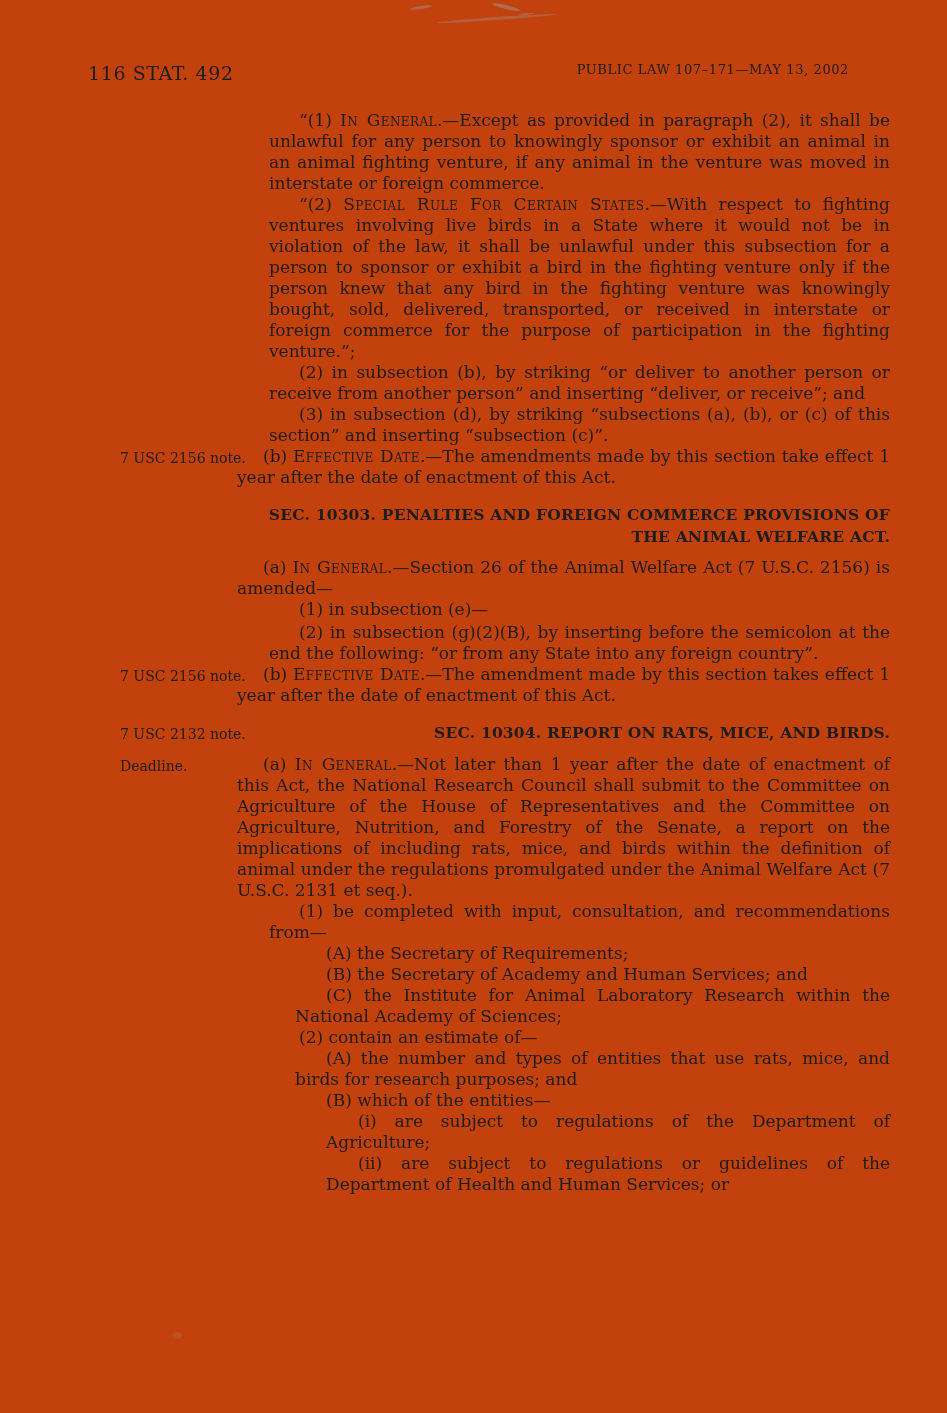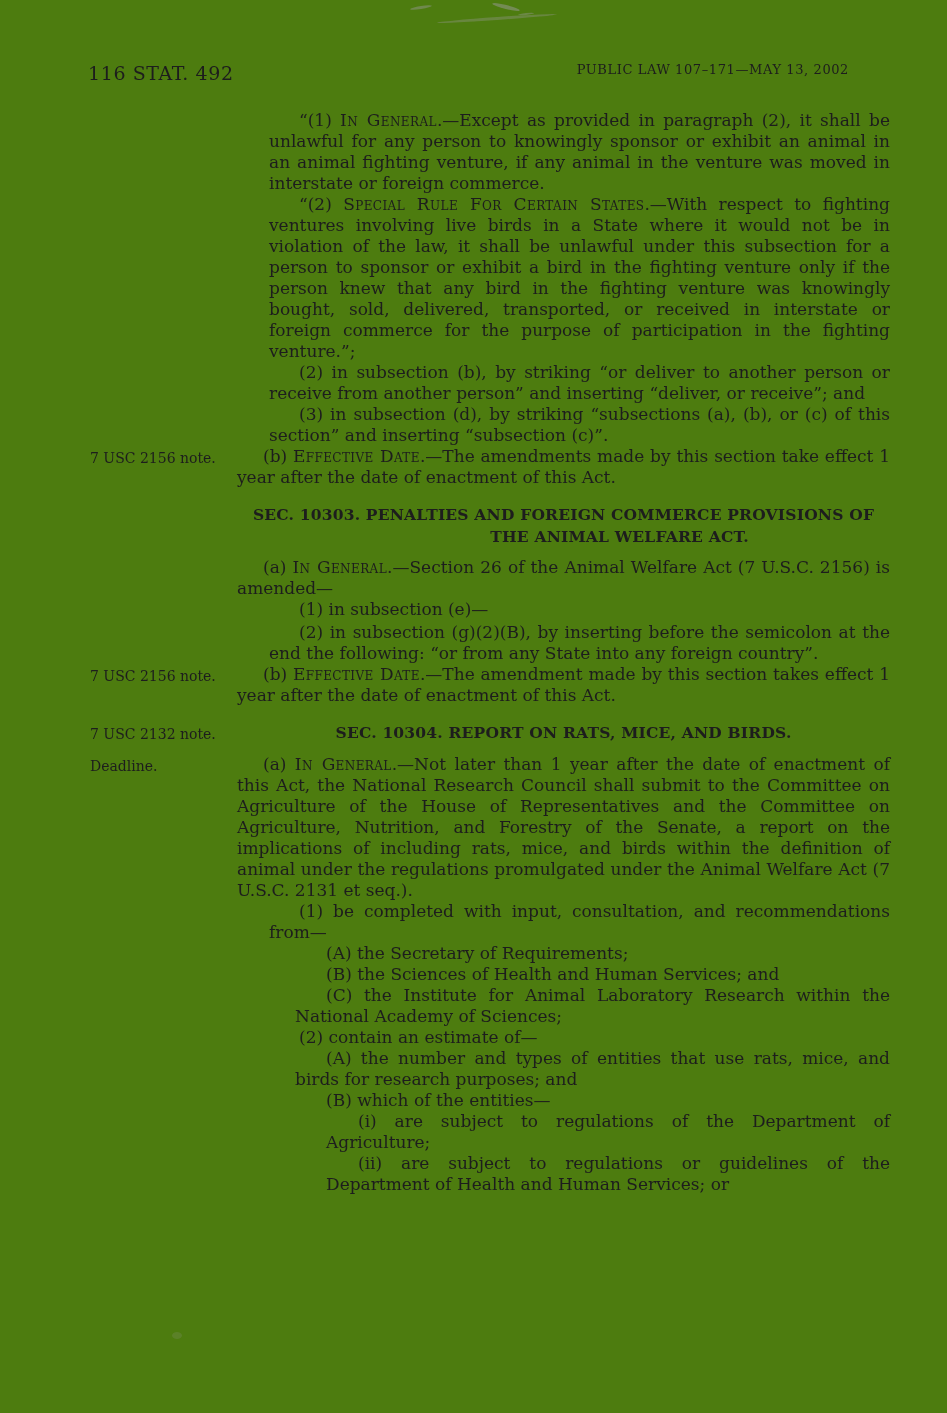--- a/index.html
+++ b/index.html
@@ -1,19 +1,19 @@
 <!DOCTYPE html>
 <html><head>
 <meta charset="utf-8">
 <style>
   * { margin:0; padding:0; box-sizing:border-box; }
   html,body { background:#fcfcfb; }
   .page {
     position:relative; width:947px; height:1413px;
-    background:#4d7c0f; color:#1d1d1d;
+    background:#c2410c; color:#1d1d1d;
     font-family:"DejaVu Serif", serif;
     overflow:hidden;
   }
   
   .artifact { position:absolute; background:#9a9a9a; border-radius:50%; }
   .a1 { left:410px; top:6px;  width:22px;  height:3px; opacity:.45; transform:rotate(-9deg); }
   .a2 { left:492px; top:5px;  width:28px;  height:4px; opacity:.5;  transform:rotate(14deg); }
   .a3 { left:518px; top:13px; width:16px;  height:2px; opacity:.4;  transform:rotate(-6deg); }
   .a4 { left:437px; top:17px; width:120px; height:3px; opacity:.35; transform:rotate(-4deg); }
   .a5 { left:172px; top:1332px; width:10px; height:7px; opacity:.18; }
@@ -25,30 +25,30 @@
   }
   .law-title {
     position:absolute; left:237px; top:0; width:612px;
     text-align:right; font-size:13px; letter-spacing:.6px; white-space:nowrap;
   }
 
   .rows { position:absolute; top:110px; left:0; width:890px; }
   .row { display:grid; grid-template-columns:237px 1fr; }
   .row.heading-row { margin:16px 0 9px 0; }
   .margin-note {
-    padding-left:90px; padding-top:2px;
+    padding-left:120px; padding-top:2px;
     font-size:14px; line-height:21px; white-space:nowrap;
   }
   .para {
     font-size:17px; line-height:21px; text-align:justify;
   }
   .sc { font-variant:small-caps; letter-spacing:.4px; }
   .sec-heading {
     font-weight:bold; font-size:15.5px; line-height:22px;
-    padding-left:112px; text-indent:-112px; text-align:center; letter-spacing:.2px;
+    padding-left:112px; text-indent:-112px; text-align:right; letter-spacing:.2px;
   }
   .lvl-subsection   { text-indent:26px; }
   .lvl-paragraph    { margin-left:32px; text-indent:30px; }
   .lvl-subparagraph { margin-left:58px; text-indent:31px; }
   .lvl-clause       { margin-left:89px; text-indent:32px; }
 </style>
 </head>
 <body>
 
 <div class="page">
@@ -118,21 +118,21 @@
       <div class="row">
         <div class="margin-note"></div>
         <div class="para lvl-paragraph"><span>(1) be completed with input, consultation, and recommendations from—</span></div>
       </div>
       <div class="row">
         <div class="margin-note"></div>
         <div class="para lvl-subparagraph"><span>(A) the Secretary of Requirements;</span></div>
       </div>
       <div class="row">
         <div class="margin-note"></div>
-        <div class="para lvl-subparagraph"><span>(B) the Sciences of Health and Human Services; and</span></div>
+        <div class="para lvl-subparagraph"><span>(B) the Secretary of Academy and Human Services; and</span></div>
       </div>
       <div class="row">
         <div class="margin-note"></div>
         <div class="para lvl-subparagraph"><span>(C) the Institute for Animal Laboratory Research within the National Academy of Sciences;</span></div>
       </div>
       <div class="row">
         <div class="margin-note"></div>
         <div class="para lvl-paragraph"><span>(2) contain an estimate of—</span></div>
       </div>
       <div class="row">

